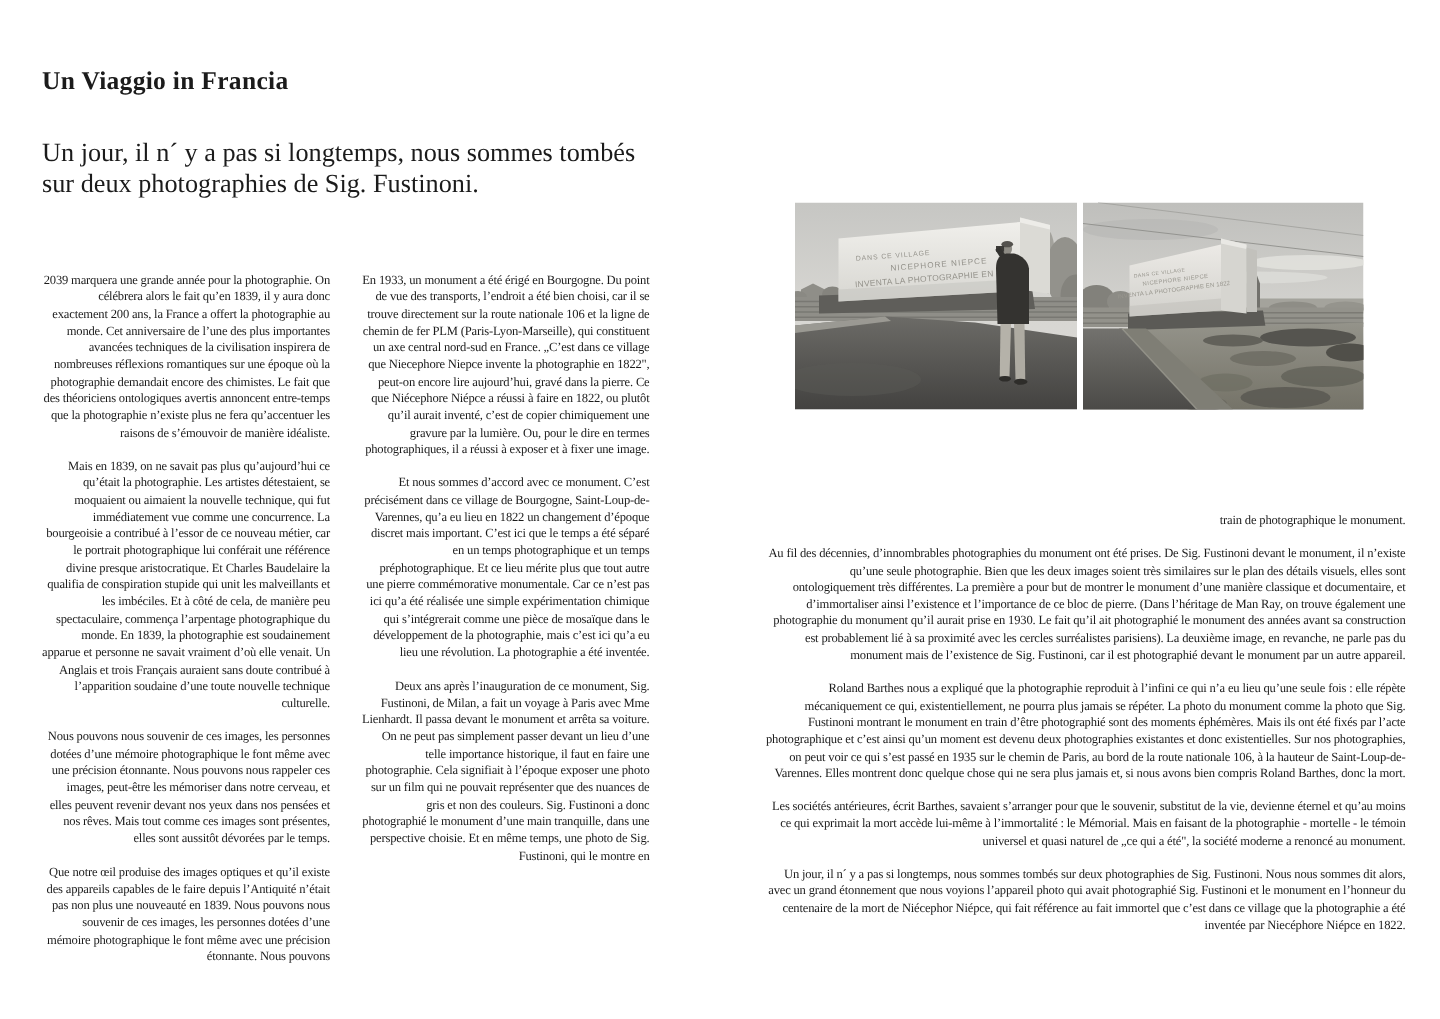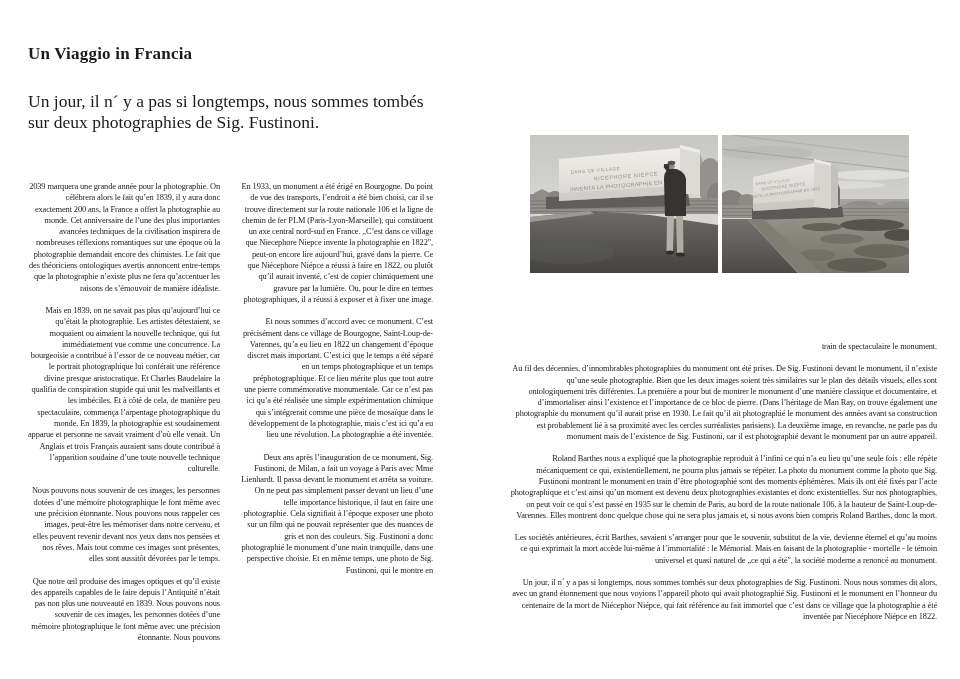--- a/index.html
+++ b/index.html
@@ -51,21 +51,21 @@
     <p>Que notre œil produise des images optiques et qu’il existe des appareils capables de le faire depuis l’Antiquité n’était pas non plus une nouveauté en 1839. Nous pouvons nous souvenir de ces images, les personnes dotées d’une mémoire photographique le font même avec une précision étonnante. Nous pouvons</p>
   </div>
 
   <div class="col col2">
     <p>En 1933, un monument a été érigé en Bourgogne. Du point de vue des transports, l’endroit a été bien choisi, car il se trouve directement sur la route nationale 106 et la ligne de chemin de fer PLM (Paris-Lyon-Marseille), qui constituent un axe central nord-sud en France. „C’est dans ce village que Niecephore Niepce invente la photographie en 1822", peut-on encore lire aujourd’hui, gravé dans la pierre. Ce que Niécephore Niépce a réussi à faire en 1822, ou plutôt qu’il aurait inventé, c’est de copier chimiquement une gravure par la lumière. Ou, pour le dire en termes photographiques, il a réussi à exposer et à fixer une image.</p>
     <p>Et nous sommes d’accord avec ce monument. C’est précisément dans ce village de Bourgogne, Saint-Loup-de-Varennes, qu’a eu lieu en 1822 un changement d’époque discret mais important. C’est ici que le temps a été séparé en un temps photographique et un temps préphotographique. Et ce lieu mérite plus que tout autre une pierre commémorative monumentale. Car ce n’est pas ici qu’a été réalisée une simple expérimentation chimique qui s’intégrerait comme une pièce de mosaïque dans le développement de la photographie, mais c’est ici qu’a eu lieu une révolution. La photographie a été inventée.</p>
     <p>Deux ans après l’inauguration de ce monument, Sig. Fustinoni, de Milan, a fait un voyage à Paris avec Mme Lienhardt. Il passa devant le monument et arrêta sa voiture. On ne peut pas simplement passer devant un lieu d’une telle importance historique, il faut en faire une photographie. Cela signifiait à l’époque exposer une photo sur un film qui ne pouvait représenter que des nuances de gris et non des couleurs. Sig. Fustinoni a donc photographié le monument d’une main tranquille, dans une perspective choisie. Et en même temps, une photo de Sig. Fustinoni, qui le montre en</p>
   </div>
 
   <div class="col col3">
-    <p>train de spectaculaire le monument.</p>
+    <p>train de photographique le monument.</p>
     <p>Au fil des décennies, d’innombrables photographies du monument ont été prises. De Sig. Fustinoni devant le monument, il n’existe qu’une seule photographie. Bien que les deux images soient très similaires sur le plan des détails visuels, elles sont ontologiquement très différentes. La première a pour but de montrer le monument d’une manière classique et documentaire, et d’immortaliser ainsi l’existence et l’importance de ce bloc de pierre. (Dans l’héritage de Man Ray, on trouve également une photographie du monument qu’il aurait prise en 1930. Le fait qu’il ait photographié le monument des années avant sa construction est probablement lié à sa proximité avec les cercles surréalistes parisiens). La deuxième image, en revanche, ne parle pas du monument mais de l’existence de Sig. Fustinoni, car il est photographié devant le monument par un autre appareil.</p>
     <p>Roland Barthes nous a expliqué que la photographie reproduit à l’infini ce qui n’a eu lieu qu’une seule fois : elle répète mécaniquement ce qui, existentiellement, ne pourra plus jamais se répéter. La photo du monument comme la photo que Sig. Fustinoni montrant le monument en train d’être photographié sont des moments éphémères. Mais ils ont été fixés par l’acte photographique et c’est ainsi qu’un moment est devenu deux photographies existantes et donc existentielles. Sur nos photographies, on peut voir ce qui s’est passé en 1935 sur le chemin de Paris, au bord de la route nationale 106, à la hauteur de Saint-Loup-de-Varennes. Elles montrent donc quelque chose qui ne sera plus jamais et, si nous avons bien compris Roland Barthes, donc la mort.</p>
     <p>Les sociétés antérieures, écrit Barthes, savaient s’arranger pour que le souvenir, substitut de la vie, devienne éternel et qu’au moins ce qui exprimait la mort accède lui-même à l’immortalité : le Mémorial. Mais en faisant de la photographie - mortelle - le témoin universel et quasi naturel de „ce qui a été", la société moderne a renoncé au monument.</p>
     <p>Un jour, il n´ y a pas si longtemps, nous sommes tombés sur deux photographies de Sig. Fustinoni. Nous nous sommes dit alors, avec un grand étonnement que nous voyions l’appareil photo qui avait photographié Sig. Fustinoni et le monument en l’honneur du centenaire de la mort de Niécephor Niépce, qui fait référence au fait immortel que c’est dans ce village que la photographie a été inventée par Niecéphore Niépce en 1822.</p>
   </div>
 
   <figure class="photo photo1" style="margin:0">
     <svg viewBox="0 0 188 138" aria-hidden="true">
       <defs>
         <linearGradient id="sky1" x1="0" y1="0" x2="0" y2="1">

